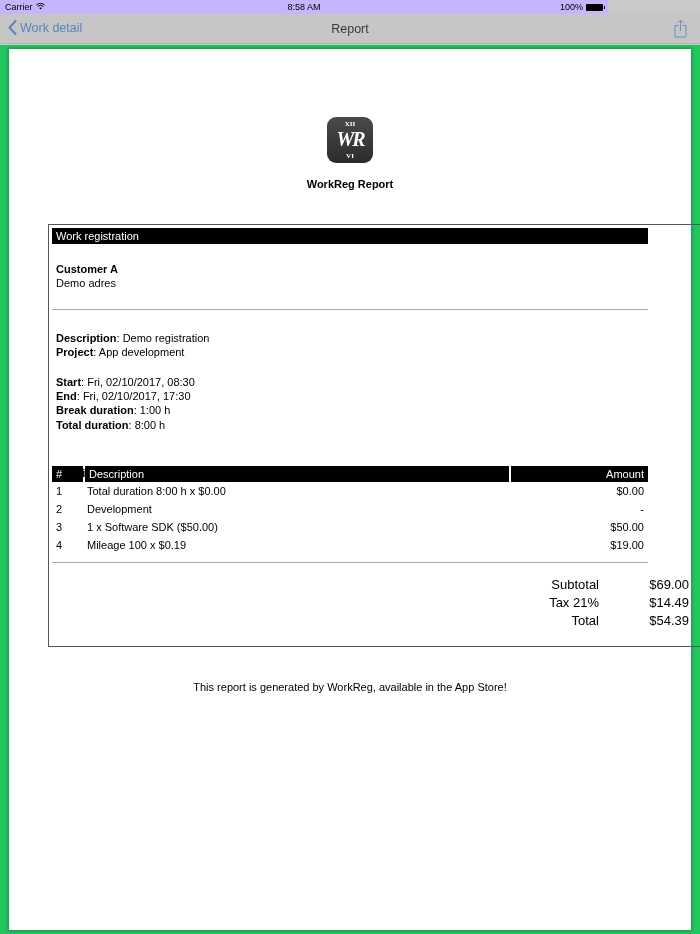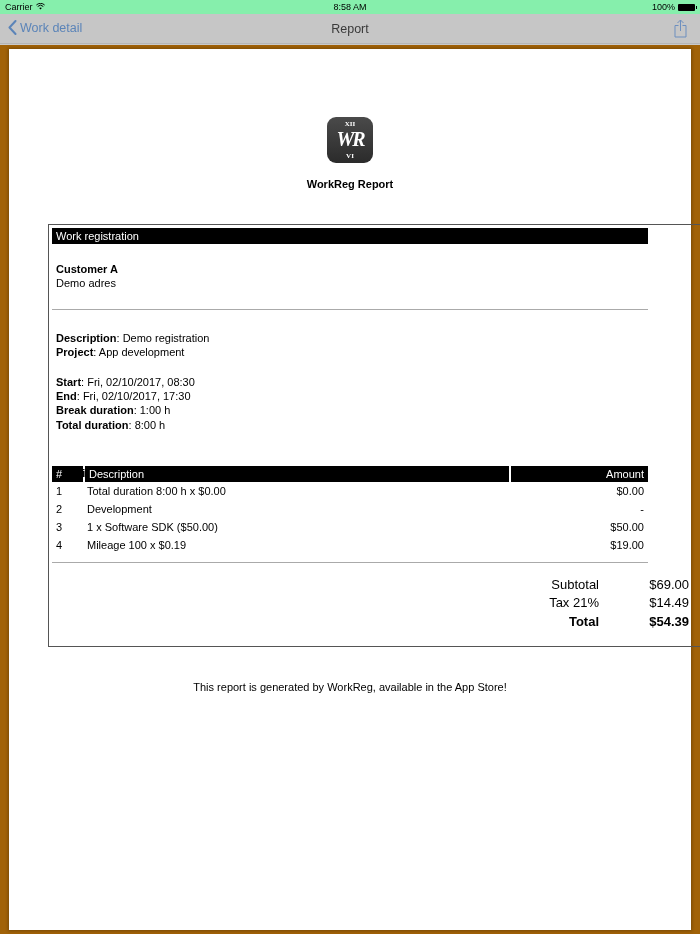--- a/index.html
+++ b/index.html
@@ -5,22 +5,22 @@
   * { box-sizing: border-box; margin: 0; padding: 0; }
   html, body { width: 700px; height: 934px; overflow: hidden; }
   body {
     background: #c9c9c9;
     font-family: "Liberation Sans", sans-serif;
     color: #000;
     position: relative;
   }
   
   .status-bar {
-    position: absolute; top: 0; left: 0; width: 700px; height: 14px;
-    background: #86efac; font-size: 9px; color: #000;
+    position: absolute; top: 0; left: 0; width: 608px; height: 14px;
+    background: #c4b5fd; font-size: 9px; color: #000;
   }
   .status-bar .carrier { position: absolute; left: 5px; top: 2px; }
   .status-bar .wifi { display: inline-block; margin-left: 3px; font-size: 8px; }
   .status-bar .time { position: absolute; left: 0; right: 0; top: 2px; text-align: center; }
   .status-bar .battery-wrap { position: absolute; right: 5px; top: 2px; display: flex; align-items: center; }
   .battery {
     width: 17px; height: 7px; background: #000; margin-left: 3px; position: relative; border-radius: 1px;
   }
   .battery::after {
     content: ""; position: absolute; right: -2px; top: 2px; width: 1.5px; height: 3px; background: #000;
@@ -36,21 +36,21 @@
   }
   .back-button svg { margin-right: 3px; }
   .nav-title {
     position: absolute; left: 0; right: 0; top: 8px; text-align: center;
     font-size: 12.5px; color: #3a3a3a;
   }
   .share-button { position: absolute; right: 13px; top: 5px; cursor: pointer; }
 
   
   .viewer {
-    position: absolute; top: 45px; left: 0; width: 700px; height: 889px; background: #a16207;
+    position: absolute; top: 45px; left: 0; width: 700px; height: 889px; background: #22c55e;
   }
   .sheet {
     position: absolute; left: 9px; top: 4px; width: 682px; height: 881px;
     background: #fff; box-shadow: 0 0 3px 1px rgba(0,0,0,0.25);
   }
 
   
   .logo {
     position: absolute; left: 318px; top: 68px; width: 46px; height: 46px;
     background: linear-gradient(#4a4a4a, #2b2b2b); border-radius: 9px;
@@ -91,21 +91,21 @@
   .spec-head .c-amt { flex: 1; text-align: right; }
   .spec-row { display: flex; height: 18px; align-items: center; }
   .spec-row .c-num { width: 33px; padding-left: 4px; }
   .spec-row .c-desc { width: 426px; padding-left: 2px; }
   .spec-row .c-amt { flex: 1; text-align: right; padding-right: 4px; }
 
   .totals { position: absolute; right: 14px; top: 350px; font-size: 13px; }
   .total-row { display: flex; height: 18px; align-items: center; }
   .total-row .t-label { width: 120px; text-align: right; }
   .total-row .t-value { width: 90px; text-align: right; }
-  .total-row.grand { font-weight: bold; align-items: flex-end; }
+  .total-row.grand { font-weight: normal; }
 
   .footer-note {
     position: absolute; left: 0; right: 0; top: 632px; text-align: center; font-size: 11px;
   }
 </style>
 </head>
 <body>
 
 <div class="status-bar">
   <span class="carrier">

